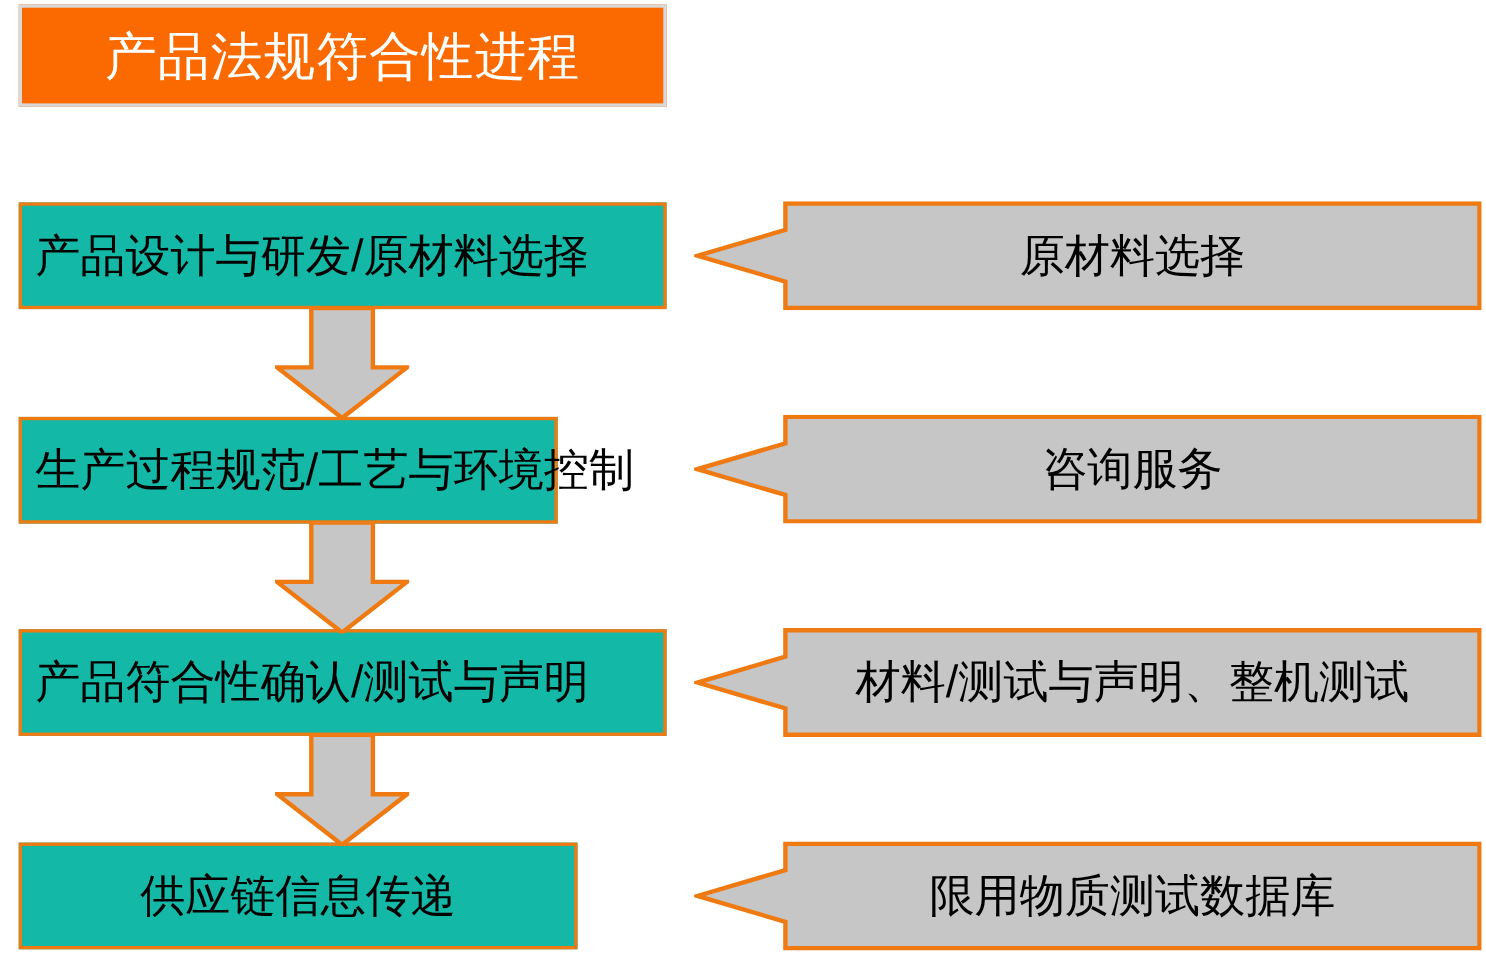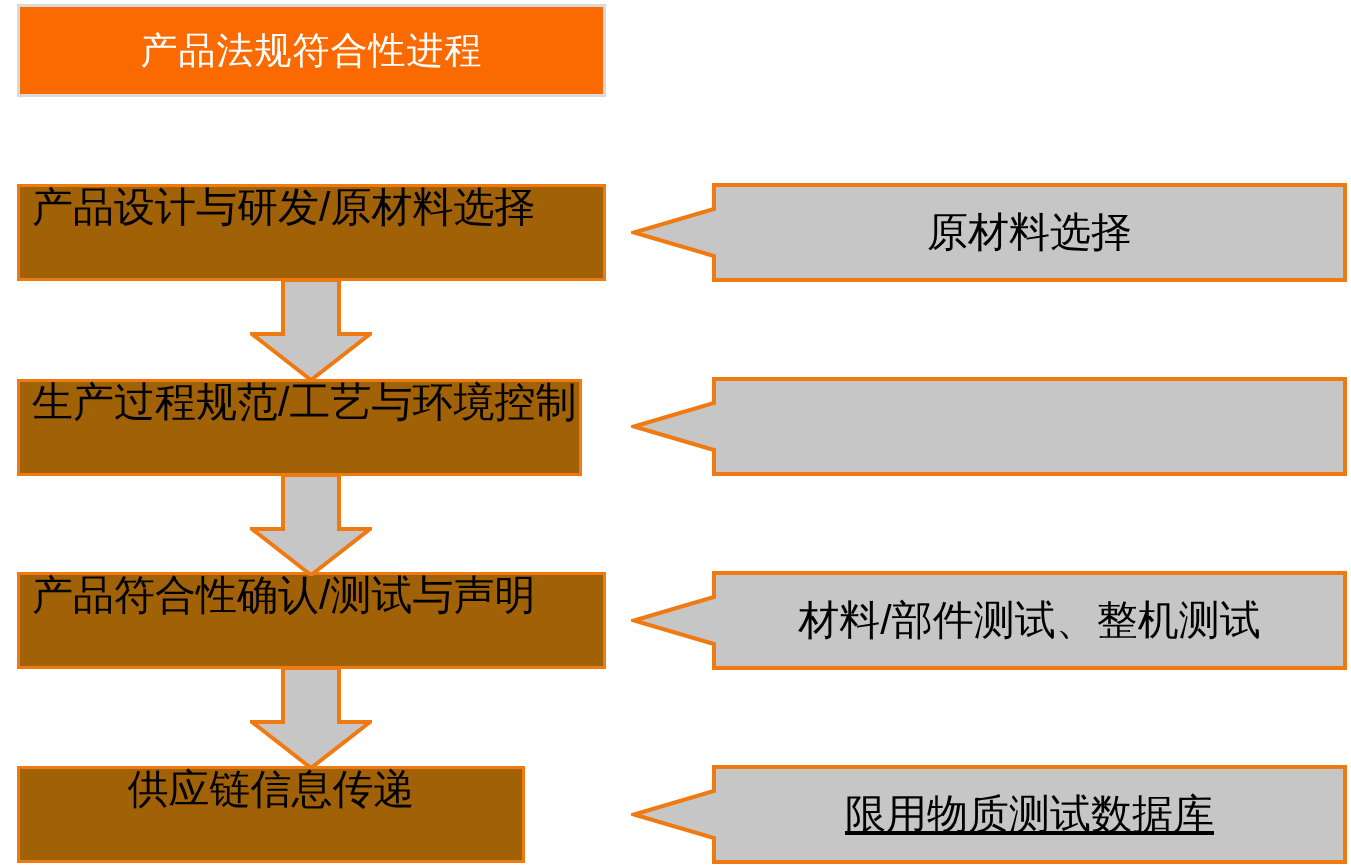--- a/index.html
+++ b/index.html
@@ -22,45 +22,46 @@
   
   .header-box {
     position: absolute;
     background: #FA6A00;
     border: 3px solid #D9D9D9;
     box-sizing: border-box;
     display: flex;
     align-items: center;
     justify-content: center;
     color: #FFFFFF;
-    font-size: 37px;
+    font-size: 47px;
     letter-spacing: 1px;
     line-height: 1;
     white-space: nowrap;
   }
   #header-left  { left: 17px;  top: 4px;  width: 589px; height: 93px; }
   #header-right { left: 754px; top: 4px;  width: 591px; height: 93px; }
 
   
   .process-box {
     position: absolute;
-    background: #a16207;
+    background: #14b8a6;
     border: 3px solid #F07A12;
     box-sizing: border-box;
     display: flex;
+    align-items: center;
     color: #000000;
     font-size: 41px;
     line-height: 1;
     white-space: nowrap;
   }
   .process-box.align-left   { justify-content: flex-start; padding-left: 12px; }
   .process-box.align-center { justify-content: center; }
 
   #process-box-1 { left: 17px; top: 184px; width: 589px; height: 97px; }
-  #process-box-2 { left: 17px; top: 379px; width: 565px; height: 97px; }
+  #process-box-2 { left: 17px; top: 379px; width: 490px; height: 97px; }
   #process-box-3 { left: 17px; top: 572px; width: 589px; height: 97px; }
   #process-box-4 { left: 17px; top: 766px; width: 508px; height: 97px; }
 
   
   .down-arrow {
     position: absolute;
     left: 250px;
     width: 122px;
     height: 101px;
   }
@@ -92,21 +93,21 @@
     justify-content: center;
     color: #000000;
     font-size: 41px;
     line-height: 1;
     white-space: nowrap;
     pointer-events: none;
   }
   #service-label-1 { top: 183px; }
   #service-label-2 { top: 377px; }
   #service-label-3 { top: 571px; }
-  #service-label-4 { top: 765px; text-decoration: underline; }
+  #service-label-4 { top: 765px; }
 </style>
 </head>
 <body>
 
 <div id="canvas">
 
   <div class="header-box" id="header-left">
     <span>产品法规符合性进程</span>
   </div>
 
@@ -166,22 +167,25 @@
   <div class="service-arrow" id="service-arrow-4">
     <svg viewBox="0 0 716 99" preserveAspectRatio="none">
       <polygon points="714,2 714,97 83,97 83,96 83,73 3,49.5 83,26 83,2" fill="#C6C6C6" stroke="#F07A12" stroke-width="4" stroke-linejoin="miter"></polygon>
     </svg>
   </div>
 
   <div class="service-label" id="service-label-1">
     <span>原材料选择</span>
   </div>
 
+  <div class="service-label" id="service-label-2">
+    <span>咨询服务</span>
+  </div>
 
   <div class="service-label" id="service-label-3">
-    <span>材料/部件测试、整机测试</span>
+    <span>材料/测试与声明、整机测试</span>
   </div>
 
   <div class="service-label" id="service-label-4">
     <span>限用物质测试数据库</span>
   </div>
 
 </div>
 
 </body></html>

